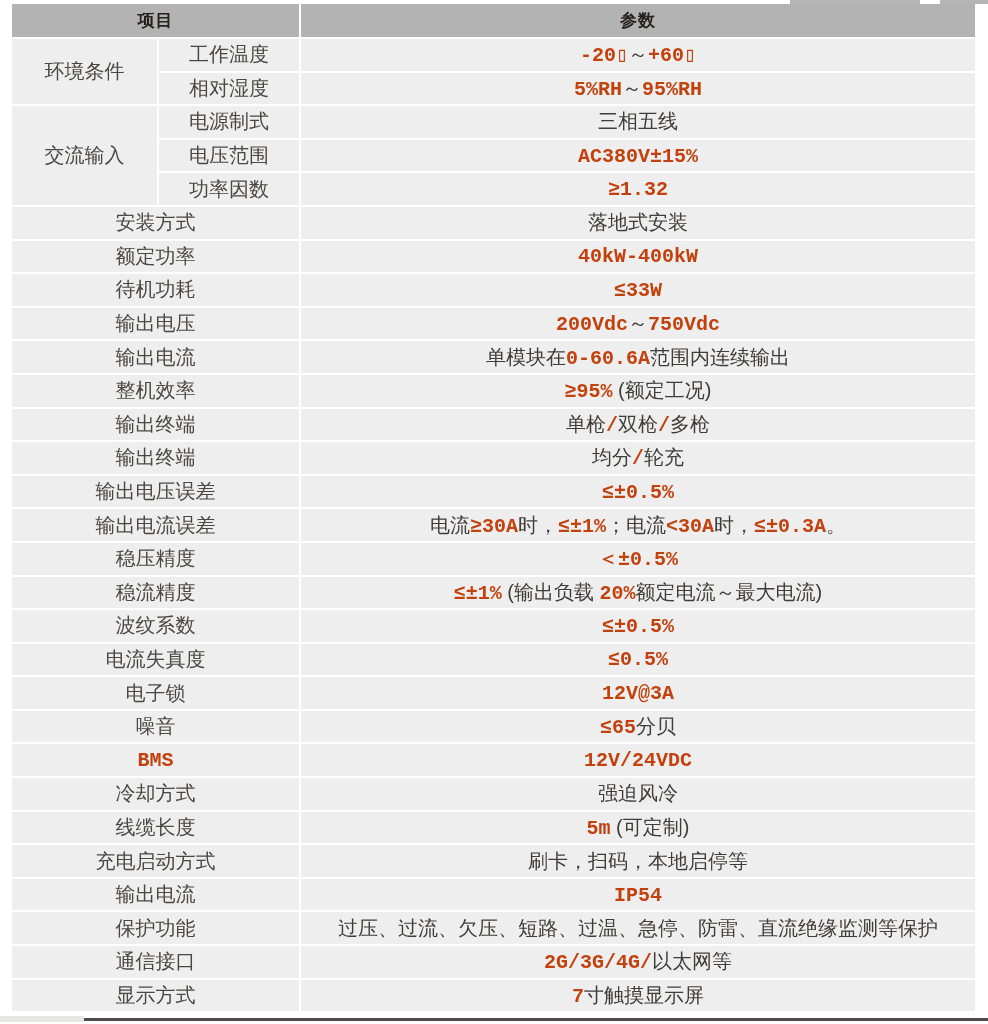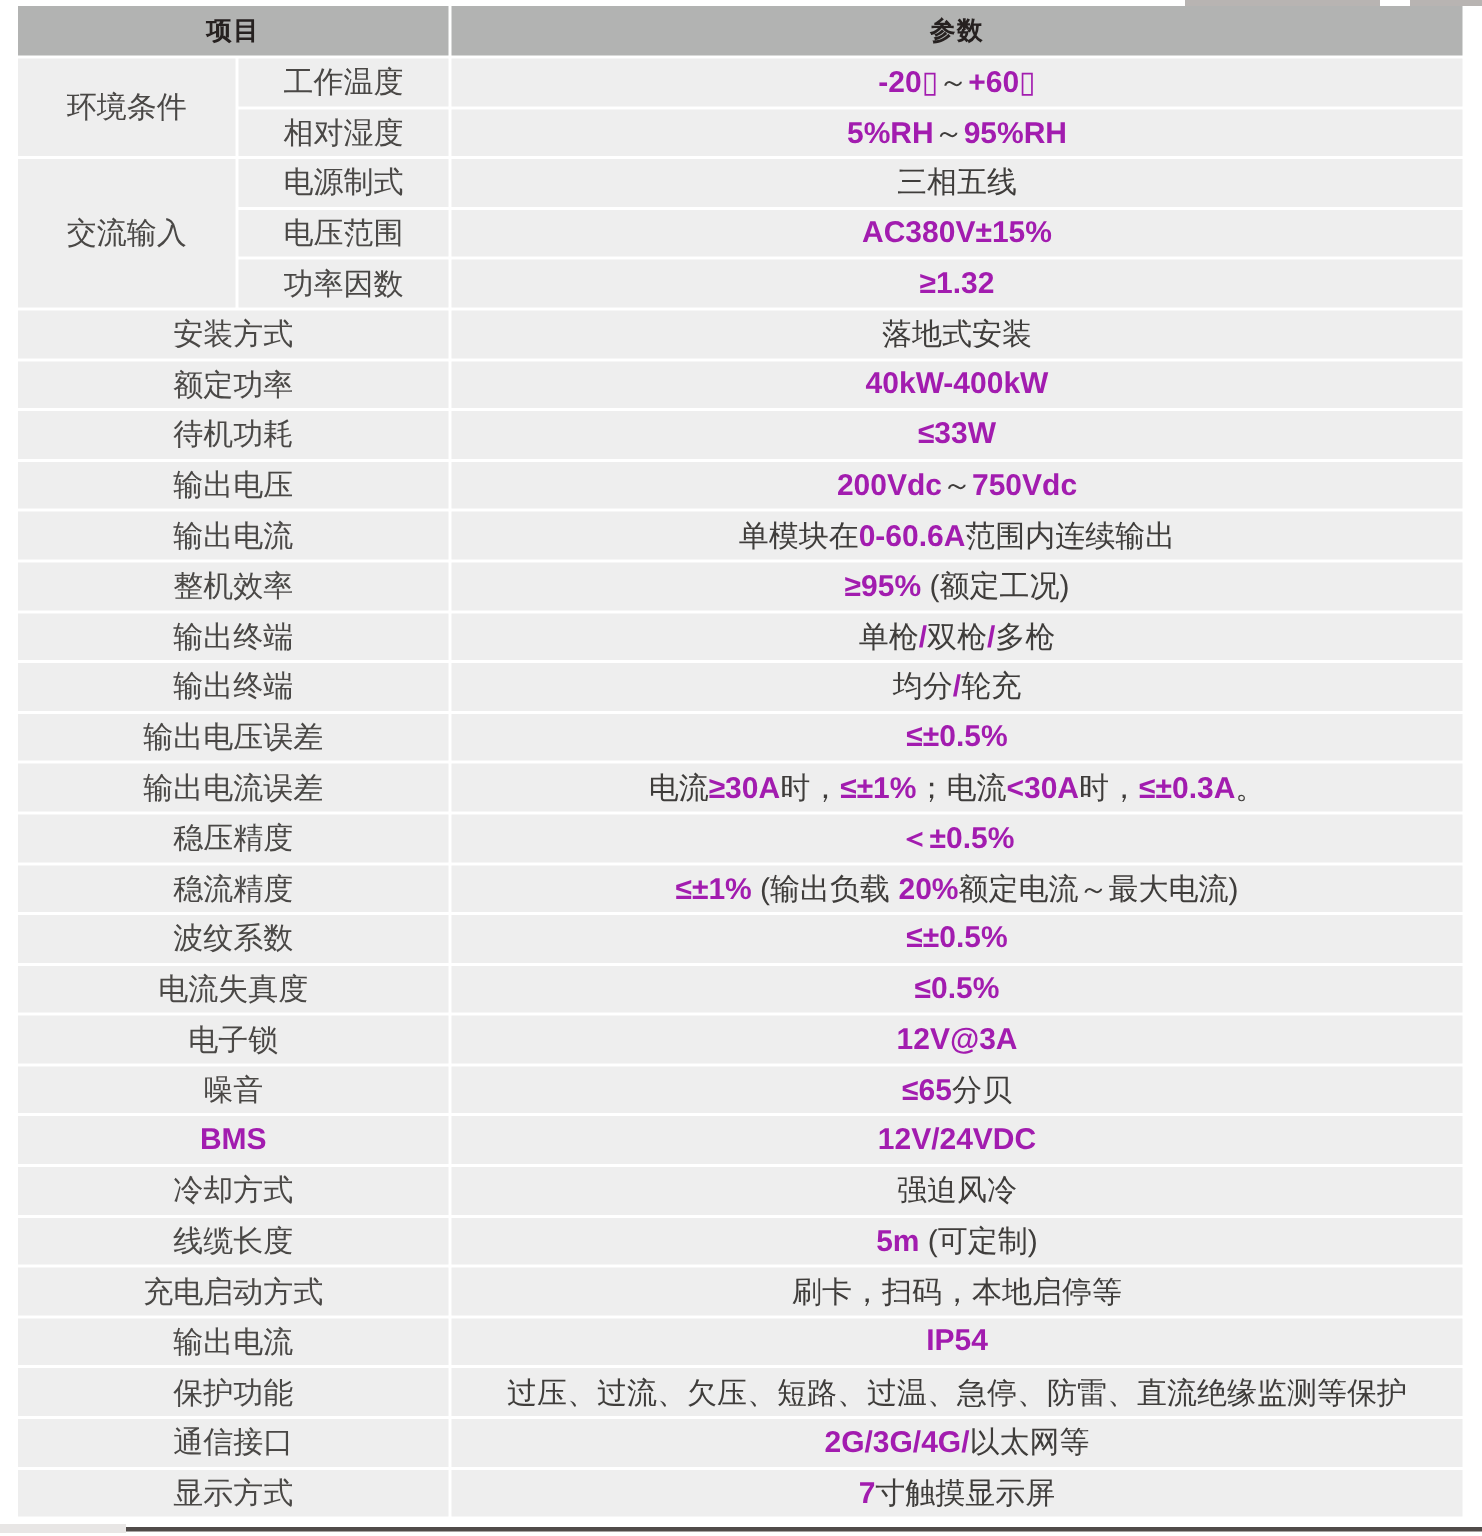--- a/index.html
+++ b/index.html
@@ -36,21 +36,21 @@
   }
   td{
     background:var(--cell-bg);
     height:31.6px;font-size:20px;
     text-align:center;vertical-align:middle;padding:0 2px;
     white-space:nowrap;overflow:hidden;
   }
   td.group-cell{color:var(--label-text);margin-top:40px;}
   td.label-cell{color:var(--label-text);}
   td.value-cell{color:var(--value-text);}
-  td b{font-weight:bold;color:#a21caf;}
+  td b{font-weight:bold;color:#c2410c;font-family:Liberation Mono, monospace;}
 
   .artifact{position:absolute;background:var(--artifact-gray);}
   .artifact-1{left:790px;top:0;width:130px;height:4px;}
   .artifact-2{left:940px;top:0;width:48px;height:4px;}
 
   .footer-strip{position:absolute;left:0;top:1016px;width:84px;height:6px;background:var(--footer-strip);}
   .footer-line{position:absolute;left:84px;top:1018px;width:904px;height:2.5px;background:var(--footer-line);}
 </style>
 </head>
 <body>

